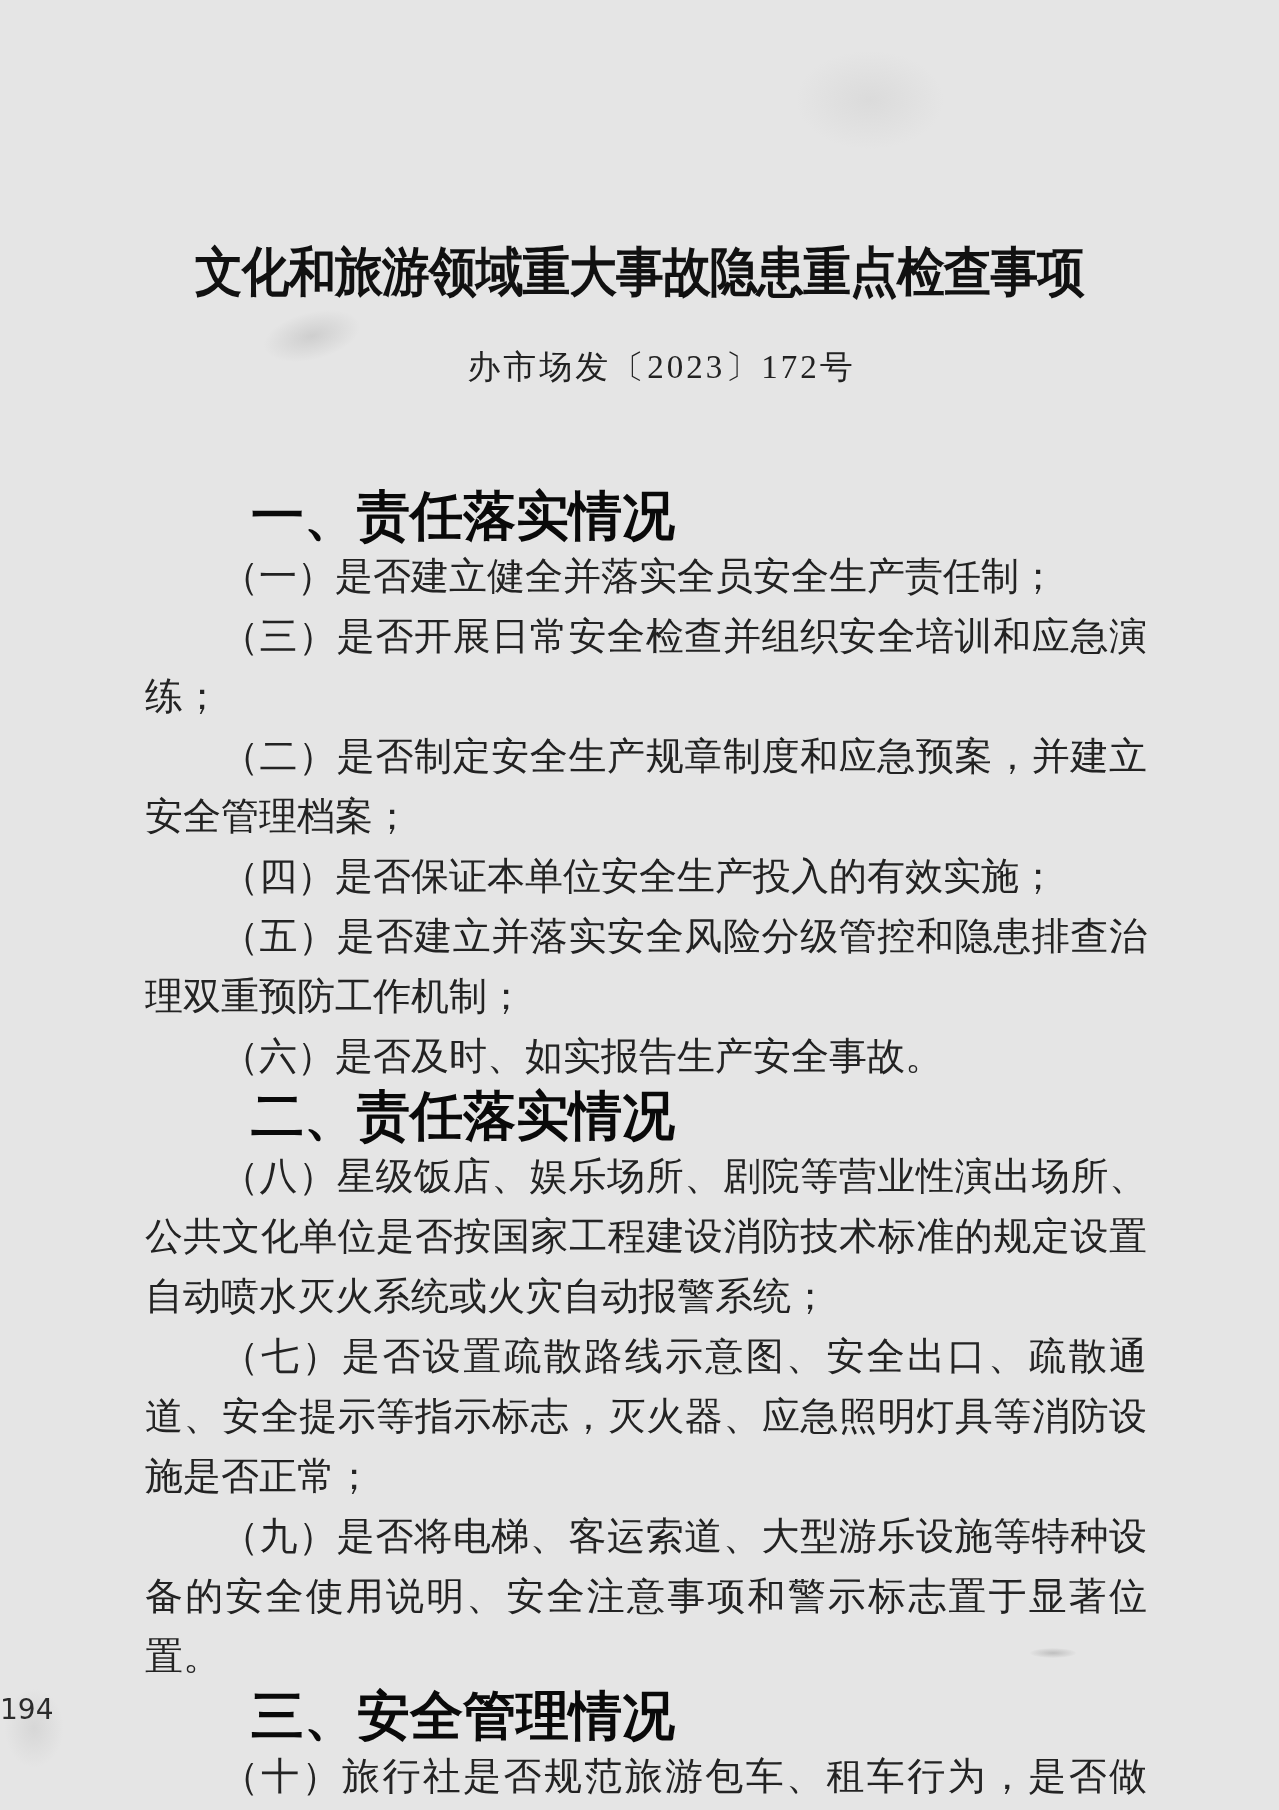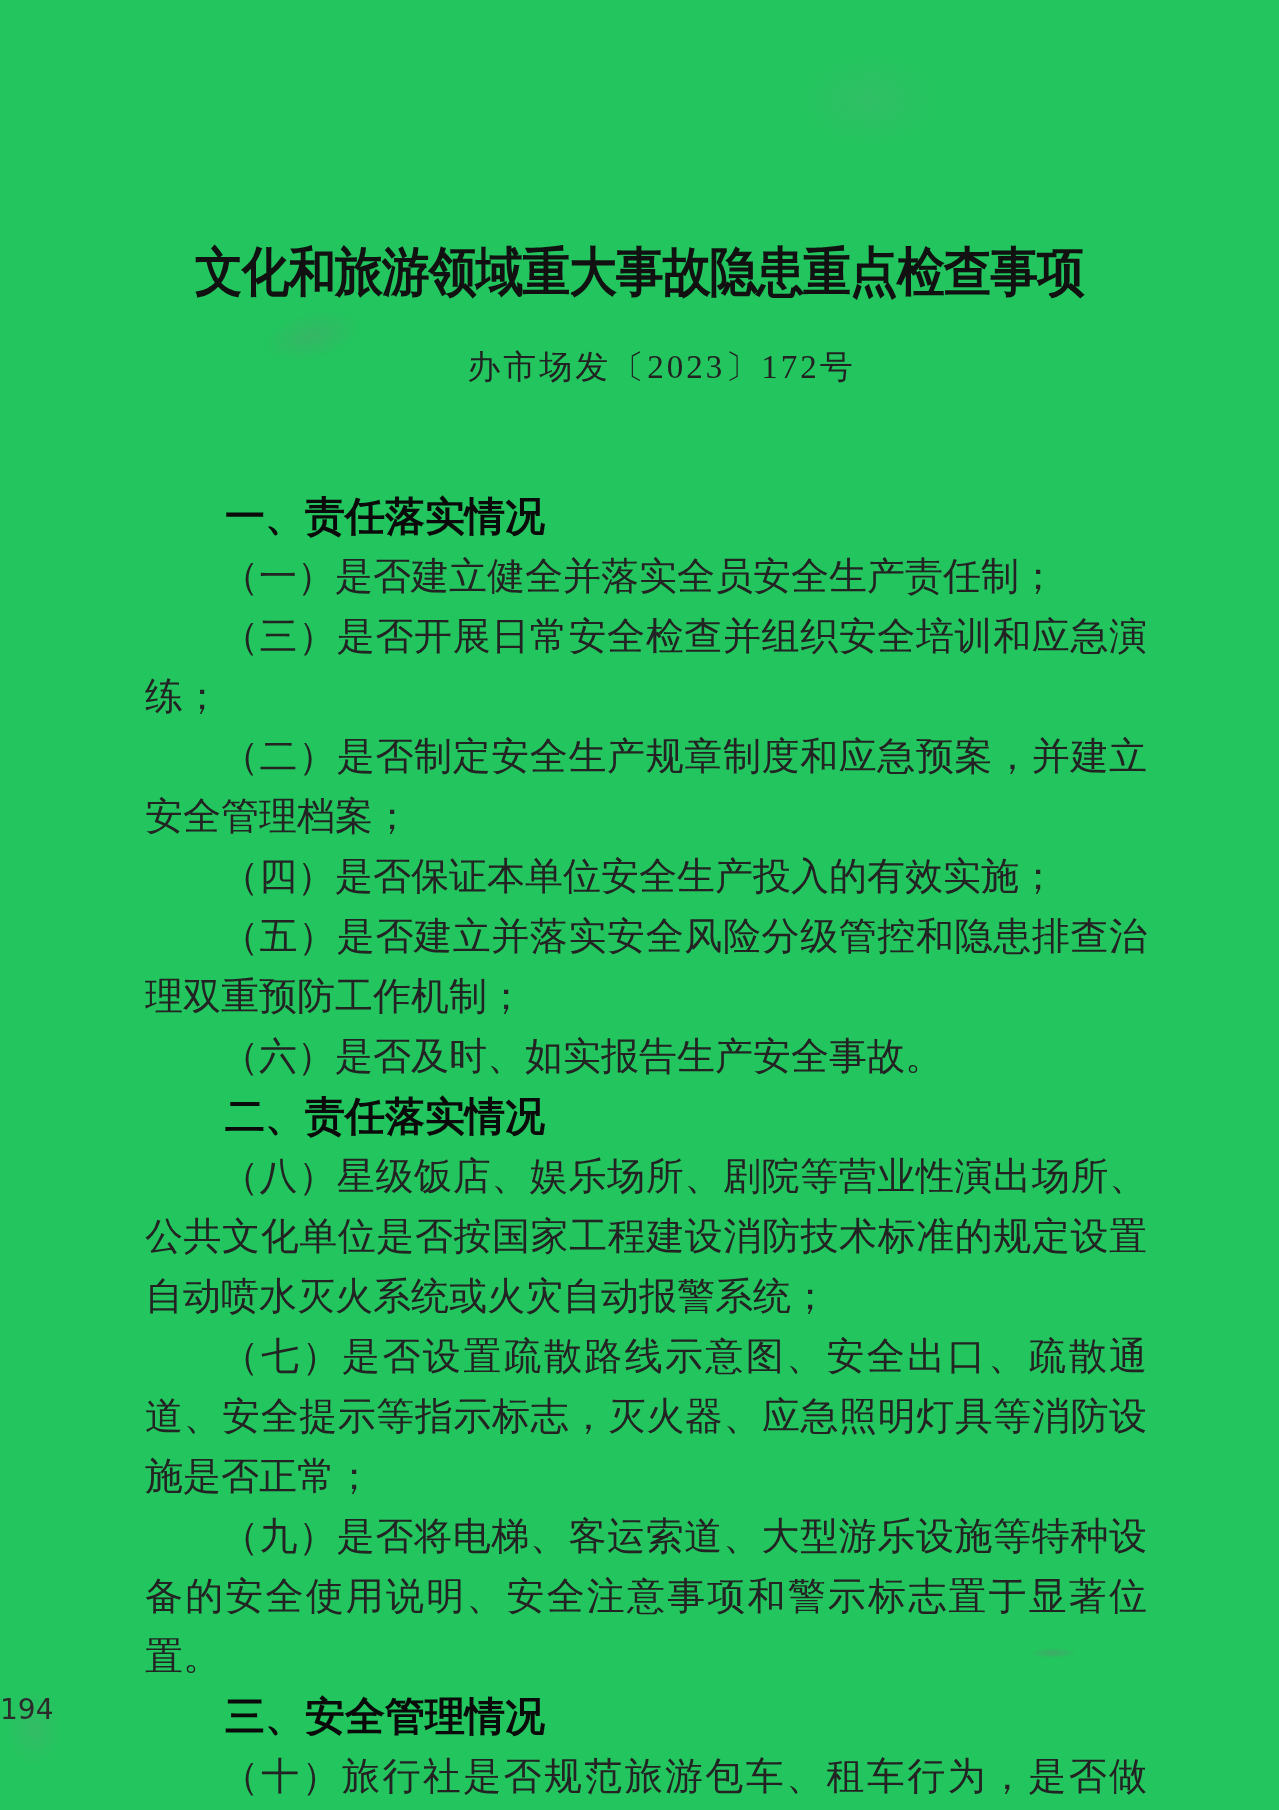--- a/index.html
+++ b/index.html
@@ -4,21 +4,21 @@
 <style>
   html, body {
     margin: 0;
     padding: 0;
     background: #ffffff;
   }
   .page {
     position: relative;
     width: 1279px;
     height: 1810px;
-    background: #22c55e;
+    background: #e5e5e5;
     overflow: hidden;
     box-sizing: border-box;
     padding-top: 240px;
     color: #1d1d1d;
   }
   .doc-title {
     margin: 0;
     text-align: center;
     font-family: "Liberation Serif", serif;
     font-weight: 700;
@@ -44,21 +44,21 @@
     font-family: "Liberation Serif", serif;
     font-size: 38px;
     line-height: 60px;
     text-align: justify;
     color: #232323;
   }
   .content h2 {
     margin: 0;
     font-family: "Liberation Sans", sans-serif;
     font-weight: 700;
-    font-size: 40px;
+    font-size: 53px;
     line-height: 60px;
     text-indent: 2em;
     color: #0a0a0a;
     text-align: left;
   }
   .content p {
     margin: 0;
     text-indent: 2em;
   }
   .page-number {

